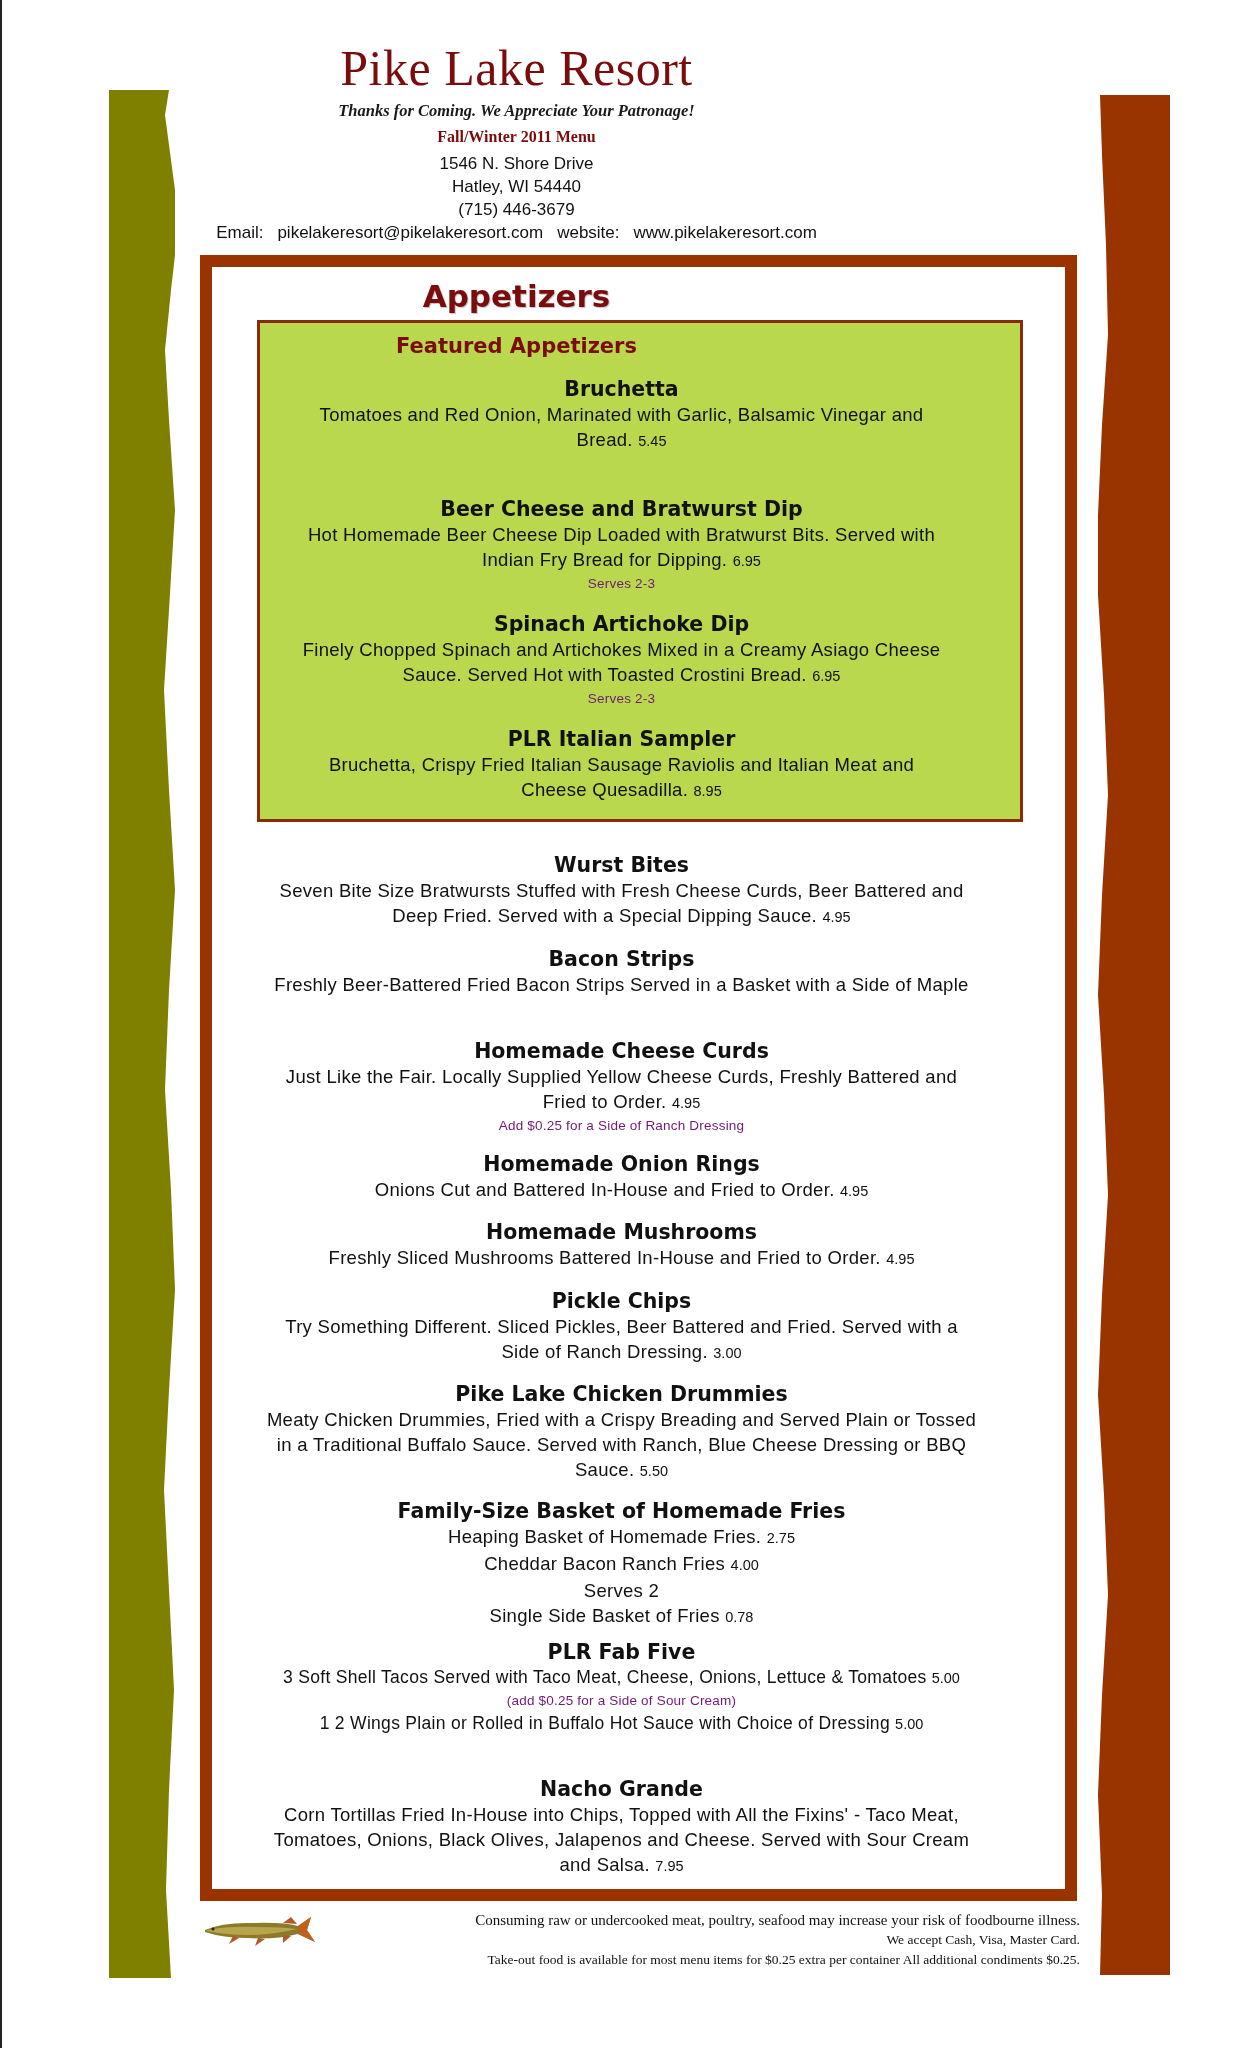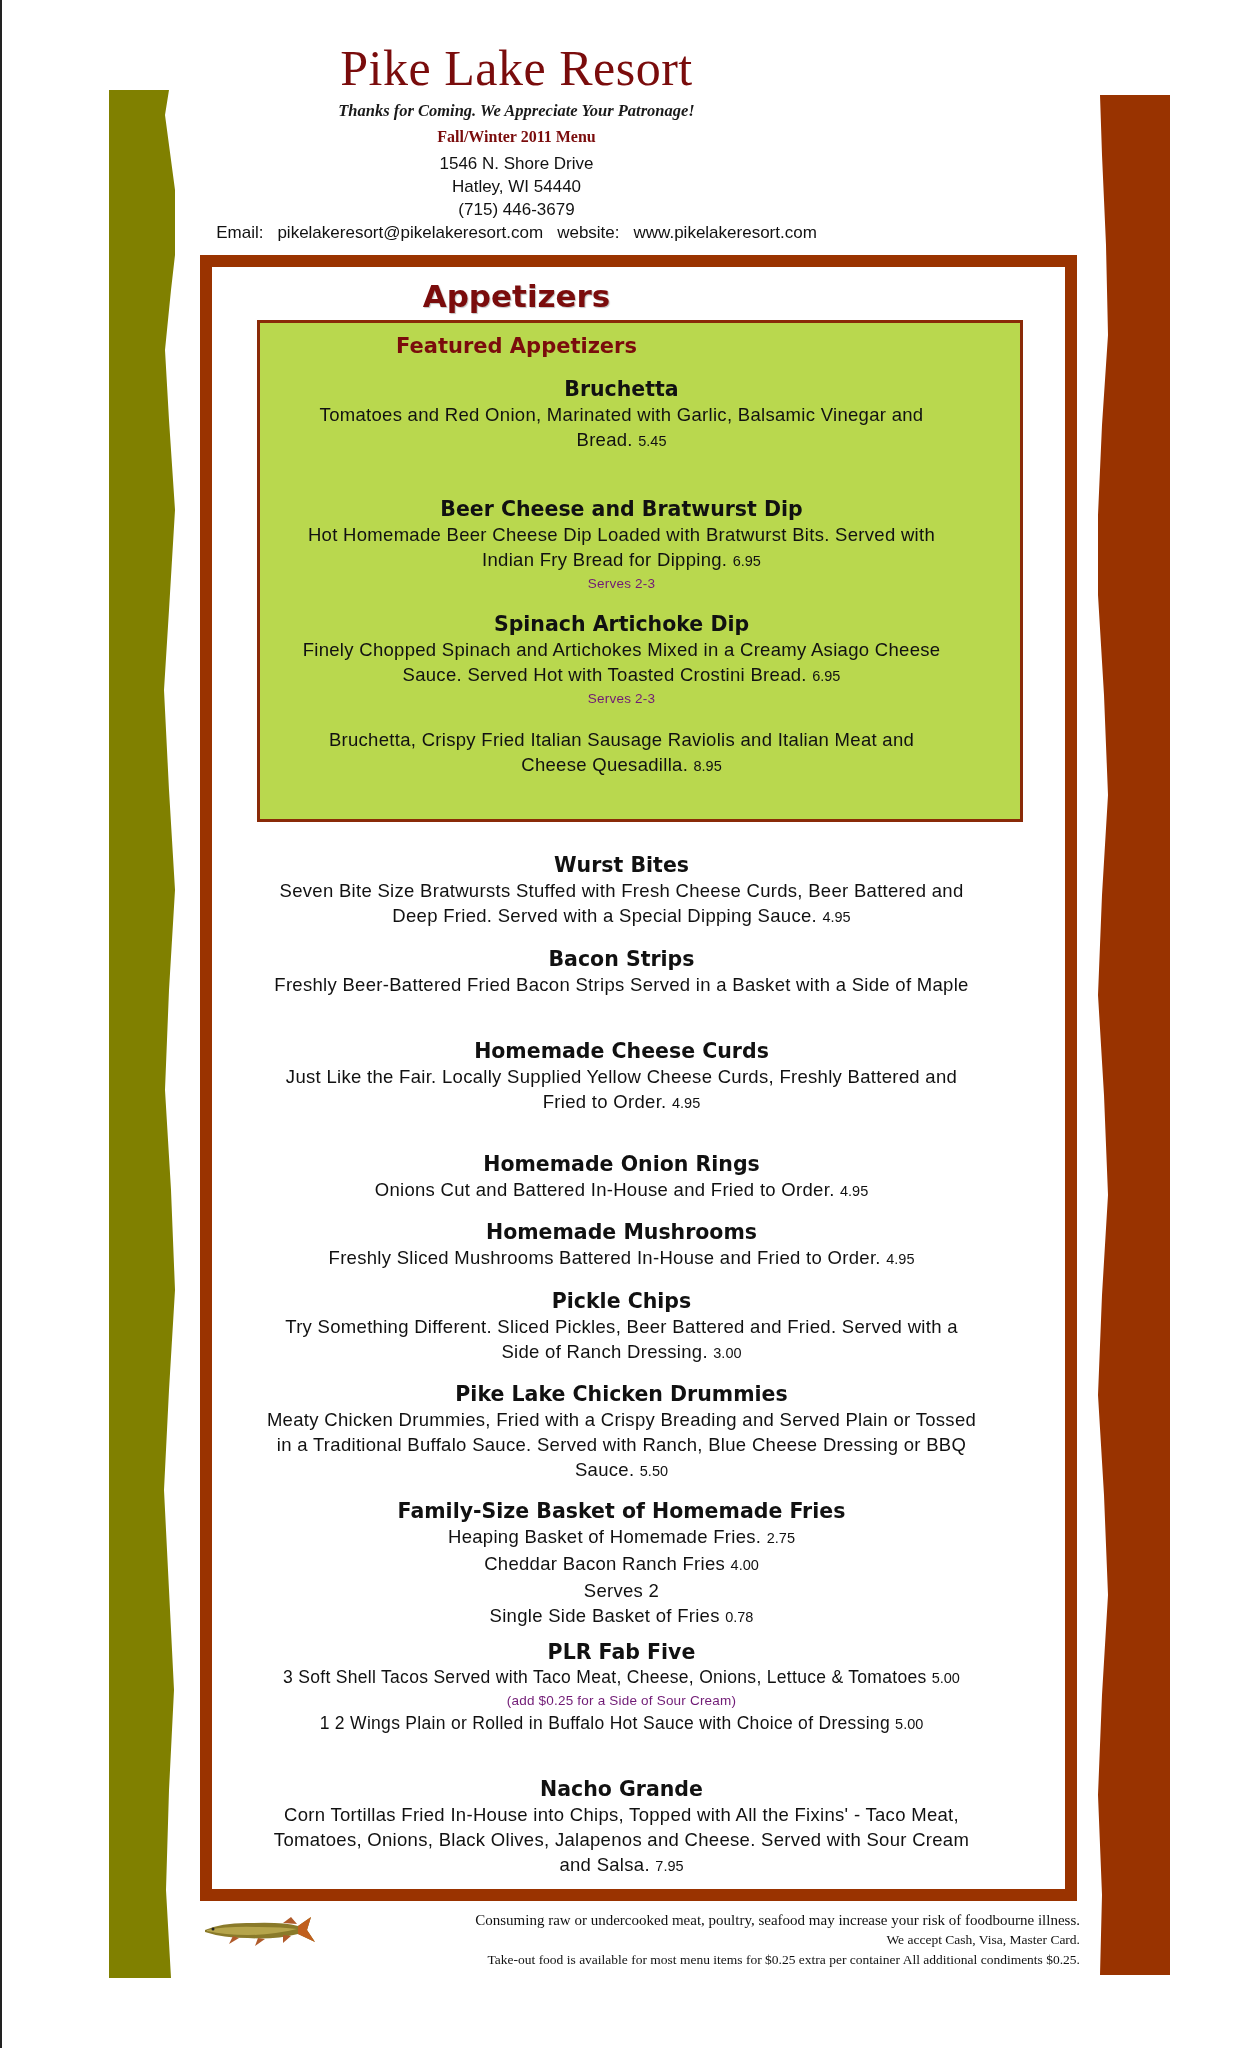--- a/index.html
+++ b/index.html
@@ -78,39 +78,41 @@
 </div>
 
 <div class="item" style="top:612px;">
   <div class="item-name">Spinach Artichoke Dip</div>
   <div class="item-line"><span>Finely Chopped Spinach and Artichokes Mixed in a Creamy Asiago Cheese</span></div>
   <div class="item-line"><span>Sauce.  Served Hot with Toasted Crostini Bread. </span><span class="price">6.95</span></div>
   <div class="item-note">Serves 2-3</div>
 </div>
 
 <div class="item" style="top:727px;">
+  <div class="item-name">PLR Italian Sampler</div>
   <div class="item-line"><span>Bruchetta, Crispy Fried Italian Sausage Raviolis and Italian Meat and</span></div>
   <div class="item-line"><span>Cheese Quesadilla. </span><span class="price">8.95</span></div>
 </div>
 
 <div class="item" style="top:853px;">
   <div class="item-name">Wurst Bites</div>
   <div class="item-line"><span>Seven Bite Size Bratwursts Stuffed with Fresh Cheese Curds, Beer Battered and</span></div>
   <div class="item-line"><span>Deep Fried.  Served with a Special Dipping Sauce.  </span><span class="price">4.95</span></div>
 </div>
 
 <div class="item" style="top:947px;">
   <div class="item-name">Bacon Strips</div>
   <div class="item-line"><span>Freshly Beer-Battered Fried Bacon Strips Served in a Basket with a Side of Maple</span></div>
 </div>
 
 <div class="item" style="top:1039px;">
   <div class="item-name">Homemade Cheese Curds</div>
   <div class="item-line"><span>Just Like the Fair.  Locally Supplied Yellow Cheese Curds, Freshly Battered and</span></div>
   <div class="item-line"><span>Fried to Order. </span><span class="price">4.95</span></div>
+  <div class="item-note">Add $0.25 for a Side of Ranch Dressing</div>
 </div>
 
 <div class="item" style="top:1152px;">
   <div class="item-name">Homemade Onion Rings</div>
   <div class="item-line"><span>Onions Cut and Battered In-House and Fried to Order.  </span><span class="price">4.95</span></div>
 </div>
 
 <div class="item" style="top:1220px;">
   <div class="item-name">Homemade Mushrooms</div>
   <div class="item-line"><span>Freshly Sliced Mushrooms Battered In-House and Fried to Order. </span><span class="price">4.95</span></div>

